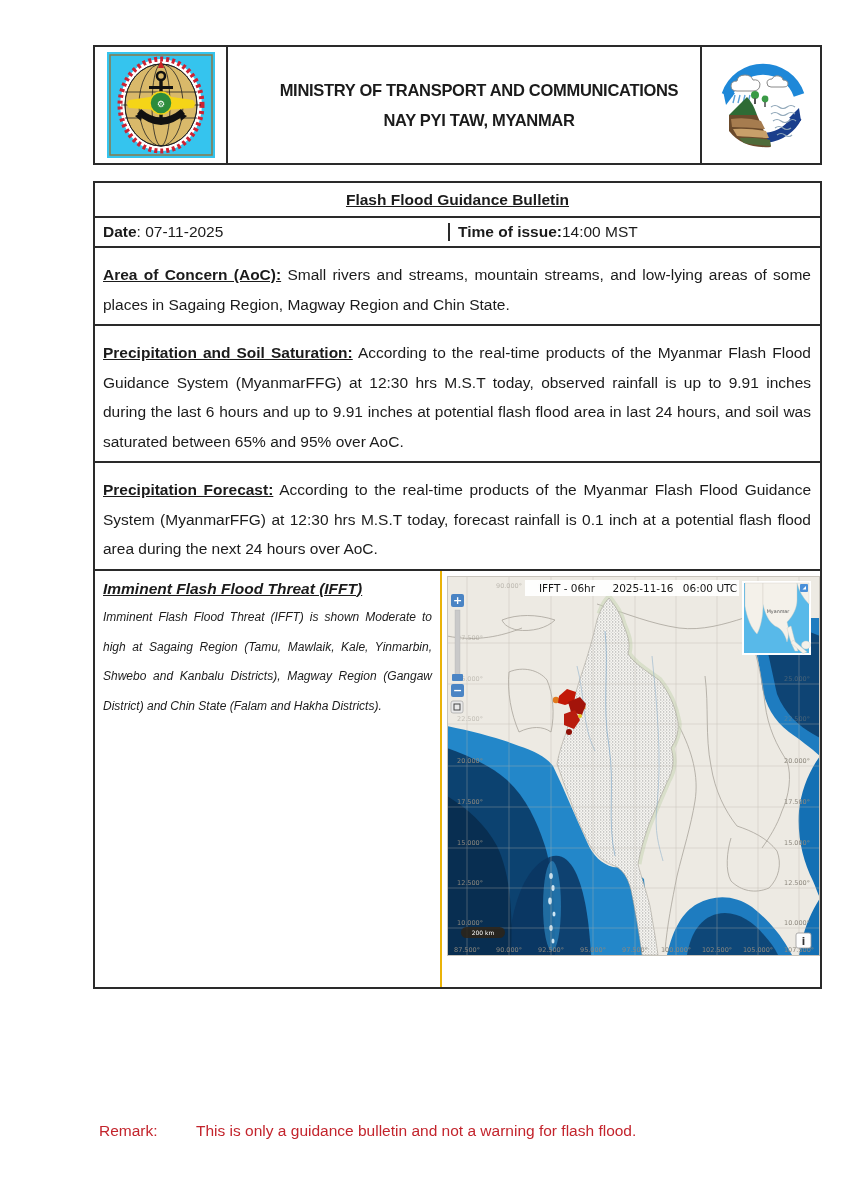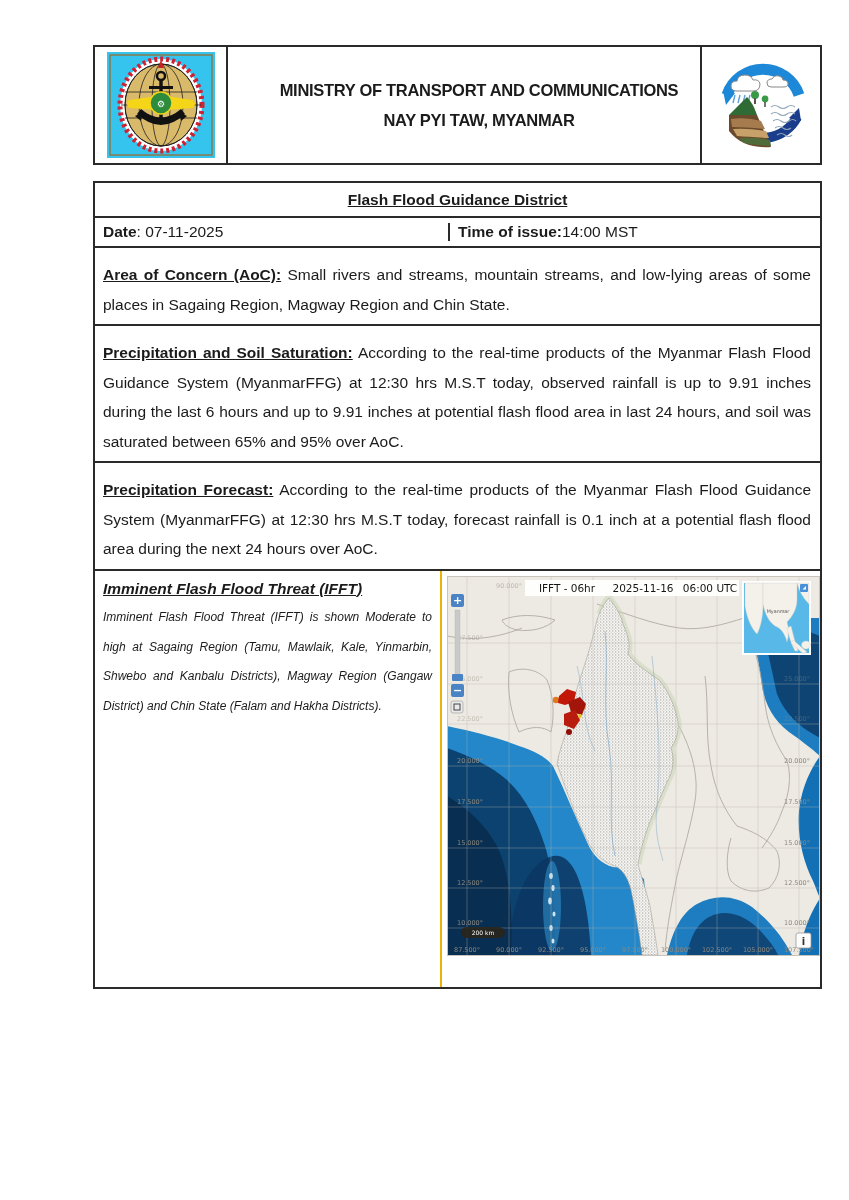--- a/index.html
+++ b/index.html
@@ -95,21 +95,21 @@
           <path d="M60,64 q4,-3 8,0 q4,3 8,0 q4,-3 7,0"></path>
           <path d="M62,71 q4,-3 8,0 q4,3 8,0"></path>
           <path d="M64,78 q4,-3 8,0 q4,3 7,0"></path>
         </g>
       </svg>
     </div>
   </div>
 
   <div class="tbl">
     <div class="row title-row">
-      <span class="t">Flash Flood Guidance District</span>
+      <span class="t">Flash Flood Guidance Bulletin</span>
     </div>
 
     <div class="row date-row">
       <div class="date-cell">
         <span class="b">Date</span>
           <span>: 07-11-2025</span>
       </div>
       <div class="time-cell">
         <span class="b">Time of issue:</span>
           <span> 14:00 MST</span>
@@ -309,14 +309,18 @@
             <rect x="349" y="357" width="15" height="15" rx="2" fill="#fdfdfd" stroke="#999999" stroke-width="0.8"></rect>
             <text x="356.5" y="368.5" font-size="10" font-weight="bold" fill="#333333" text-anchor="middle">i</text>
           </g>
 
           <rect x="0.5" y="0.5" width="372" height="379" fill="none" stroke="#c8c4bc" stroke-width="1"></rect>
         </svg>
       </div>
     </div>
   </div>
 
+  <div class="remark">
+    <span class="rl">Remark:</span>
+    <span>This is only a guidance bulletin and not a warning for flash flood.</span>
+  </div>
 
 </div>
 
 </body></html>

